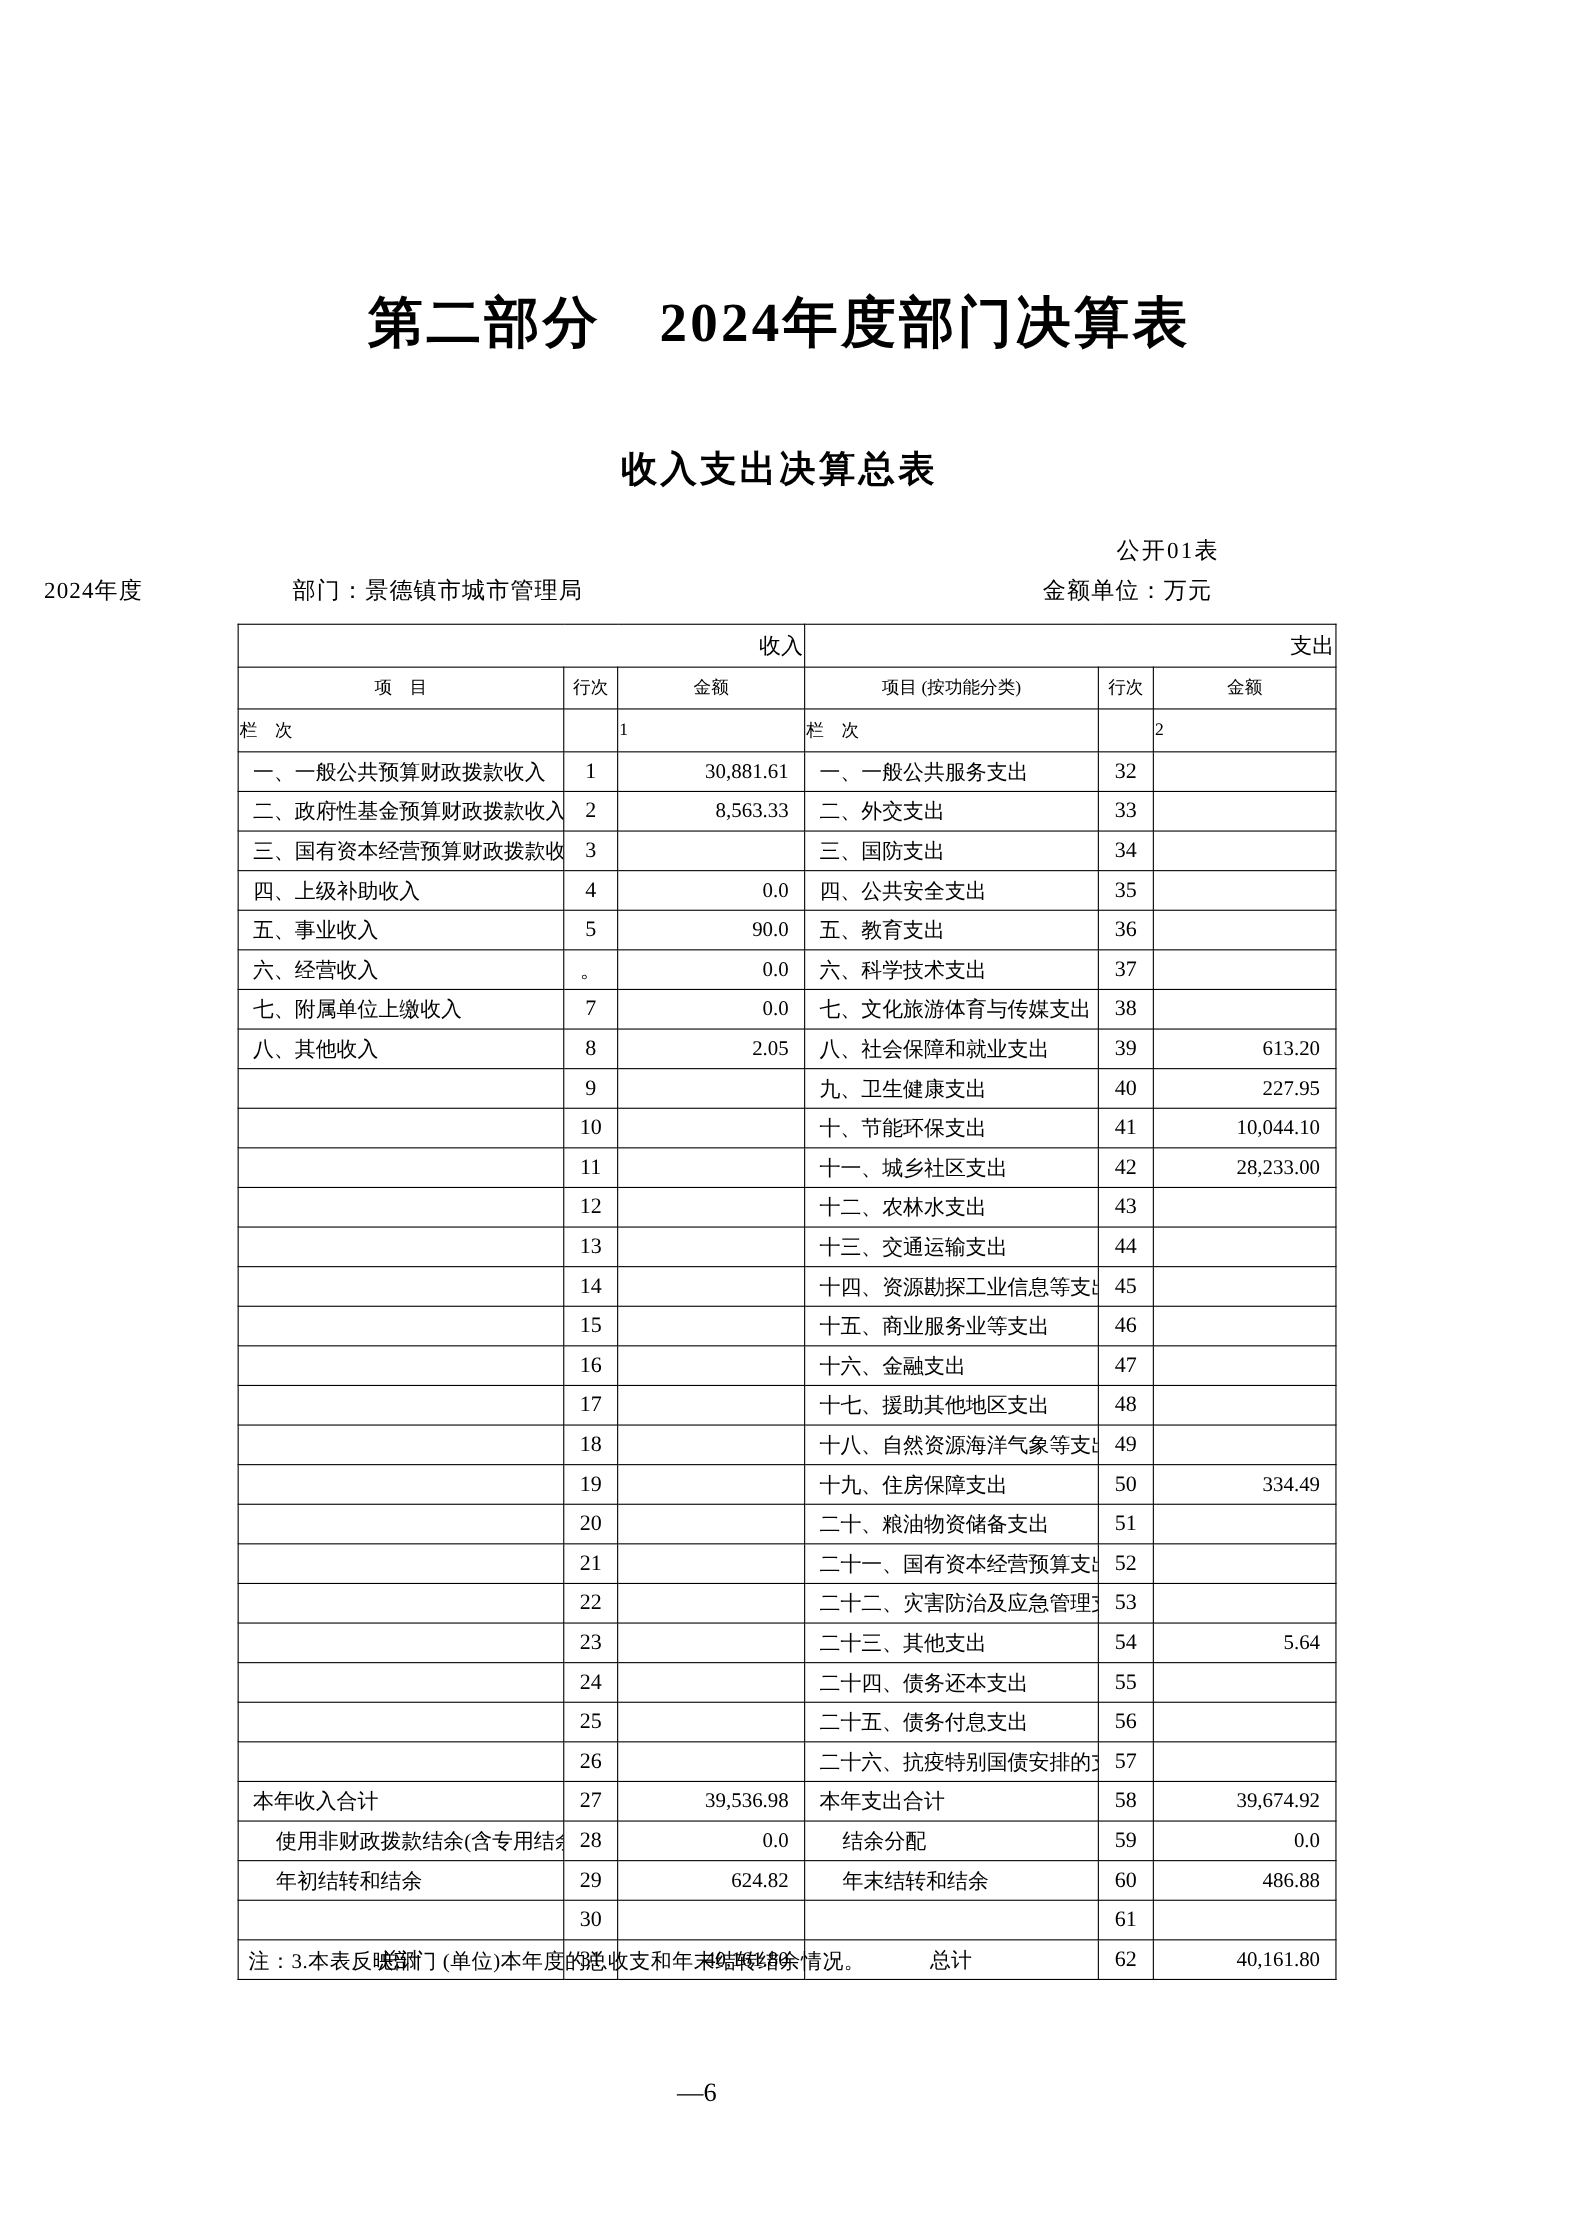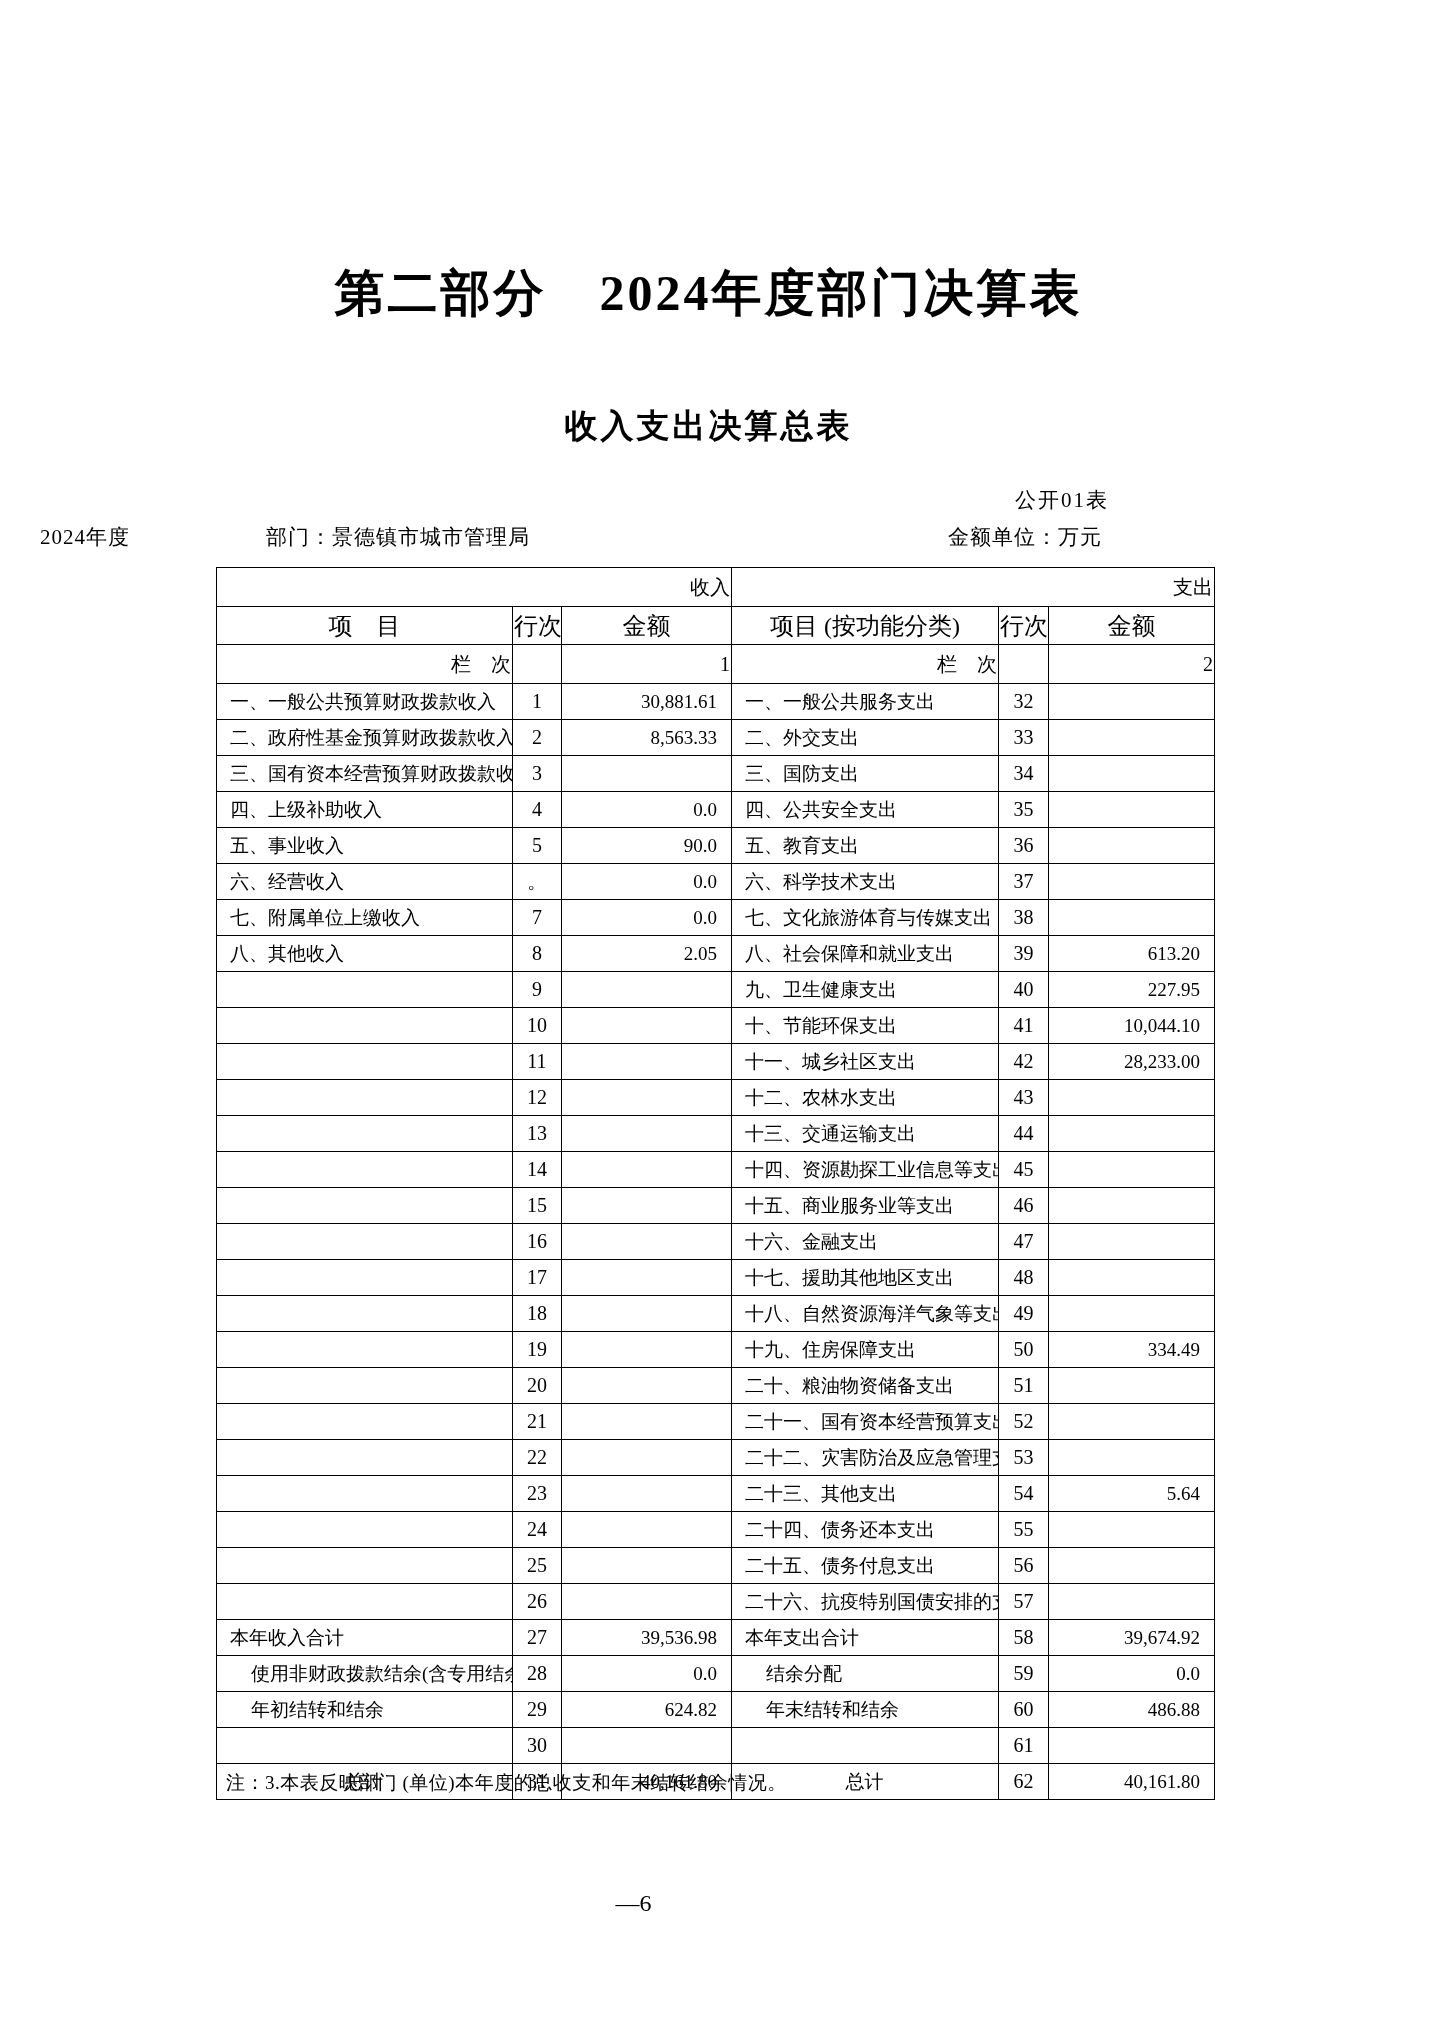--- a/index.html
+++ b/index.html
@@ -51,22 +51,22 @@
     width:998px;
   }
   .acct-table td{
     border:1.5px solid #000;
     vertical-align:middle;
     overflow:hidden;
     white-space:pre;
     font-size:19px;
   }
   .acct-table tr.h1 td{height:36px;text-align:right;font-size:20px;}
-  .acct-table tr.h2 td{height:35px;text-align:center;font-size:24px;}
-  .acct-table tr.h3 td{height:36px;text-align:right;font-size:20px;margin-left:29px;}
+  .acct-table tr.h2 td{height:35px;text-align:center;font-size:16px;}
+  .acct-table tr.h3 td{height:36px;text-align:left;font-size:16px;margin-left:29px;}
   .acct-table tbody td{height:33px;}
   .acct-table td.item{text-align:left;padding-left:13px;}
   .acct-table td.item.indent{padding-left:34px;}
   .acct-table td.item.center{text-align:center;padding-left:0;}
   .acct-table td.rowno{text-align:center;font-size:20px;}
   .acct-table td.amt{text-align:right;padding-right:14px;}
 
   .note-line{
     position:absolute;
     top:1770px;left:226px;

